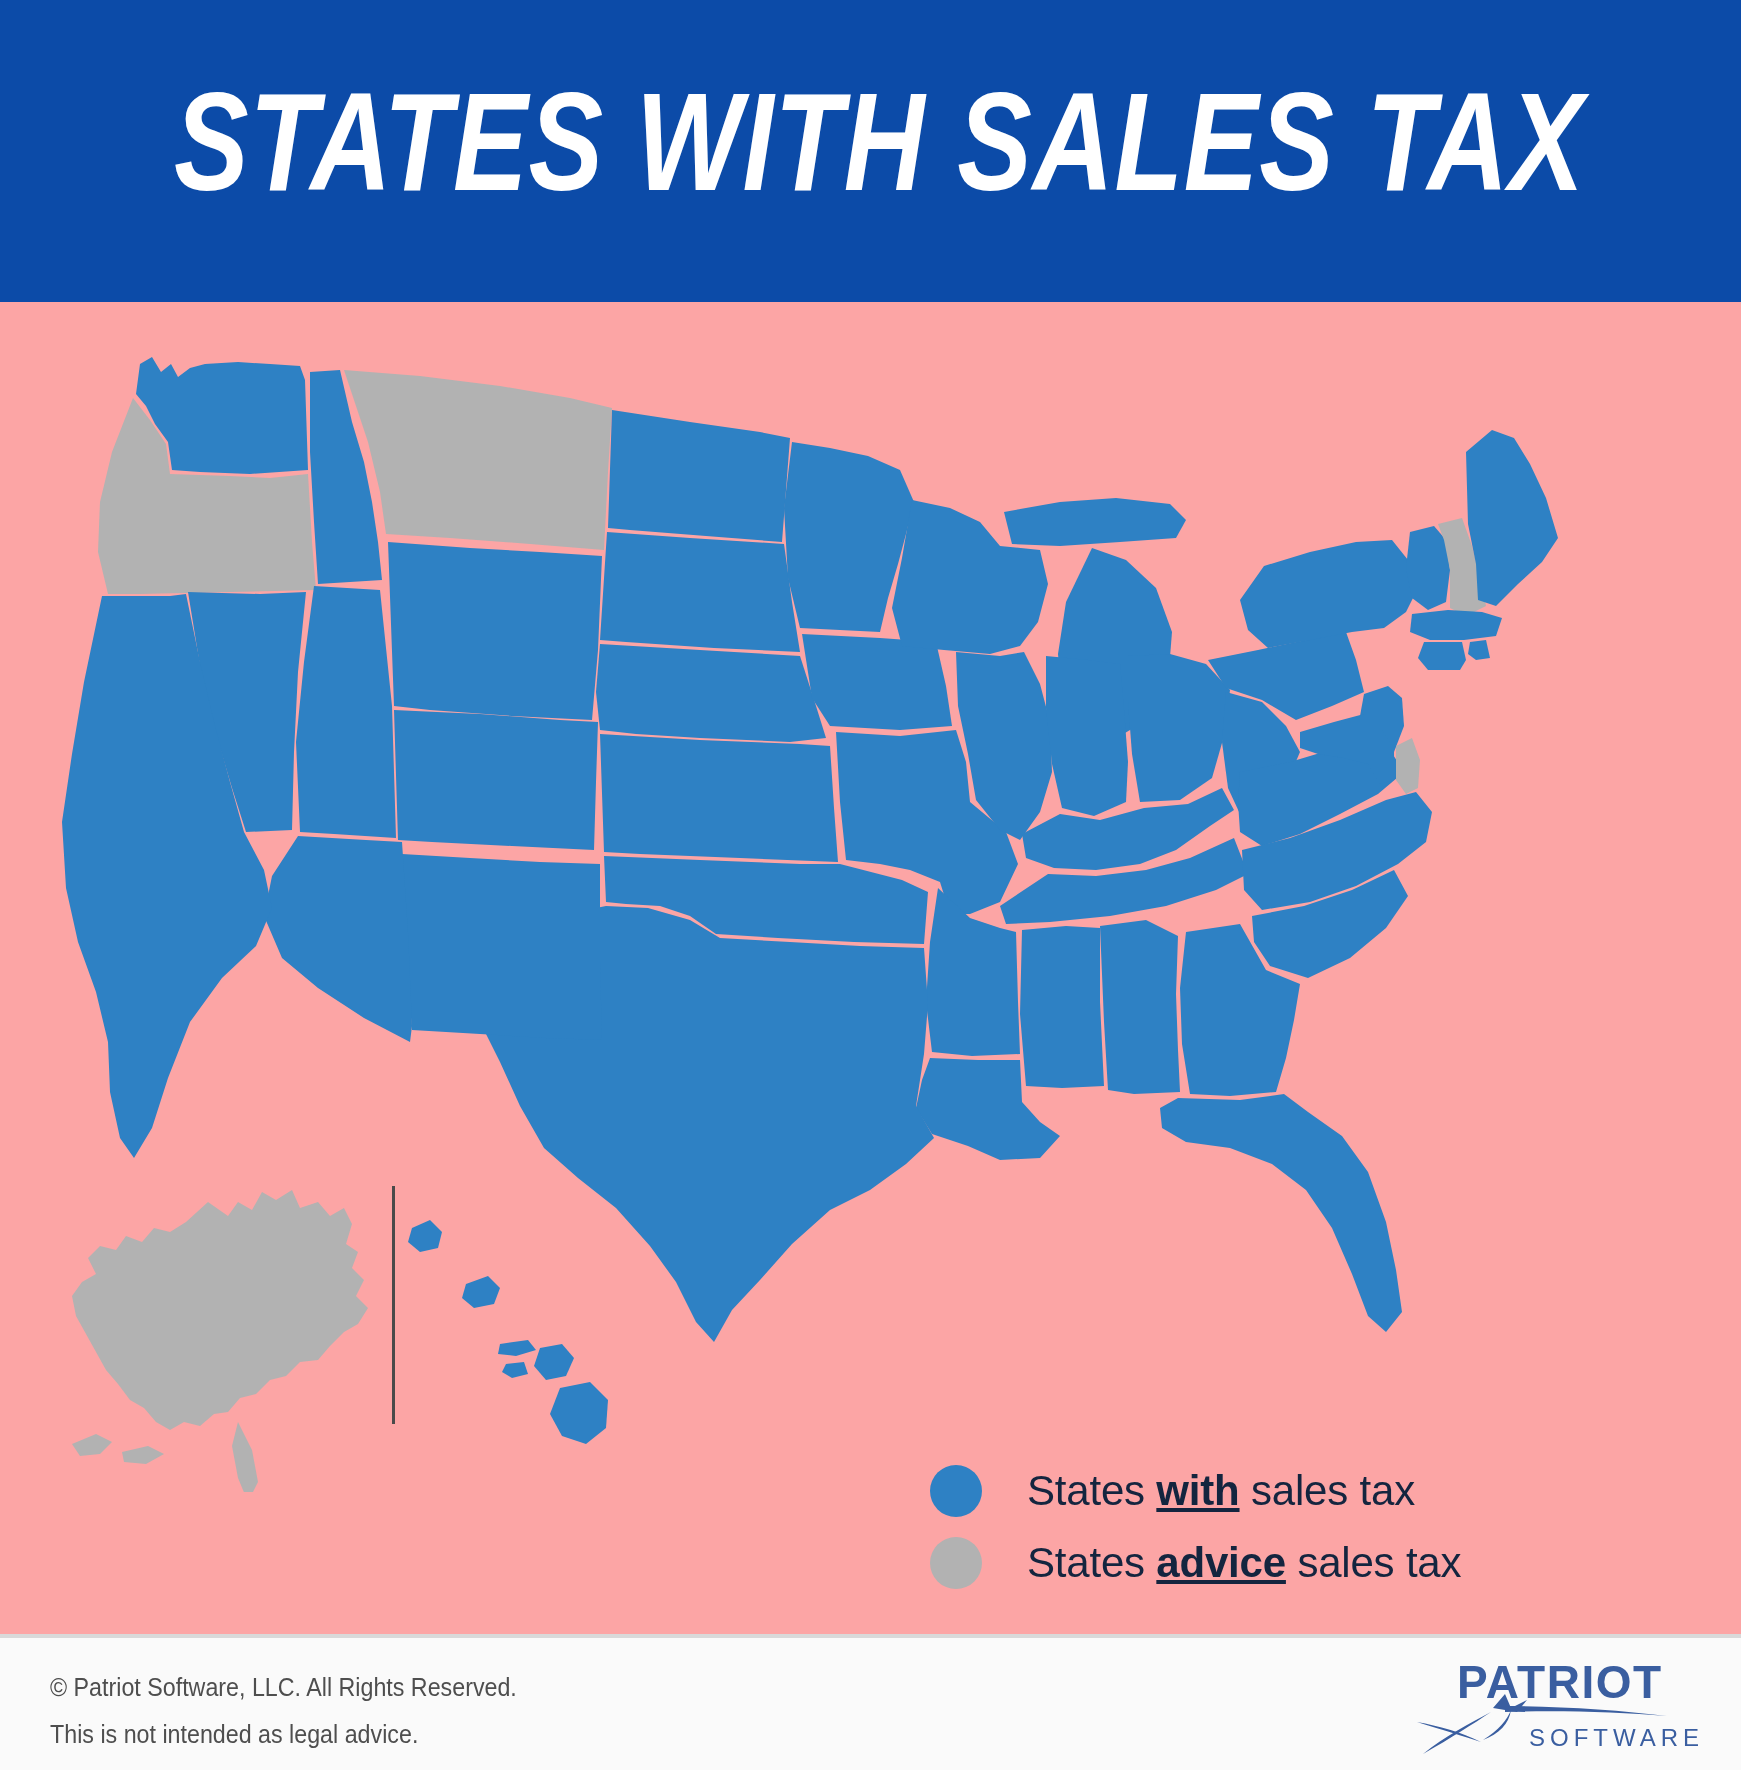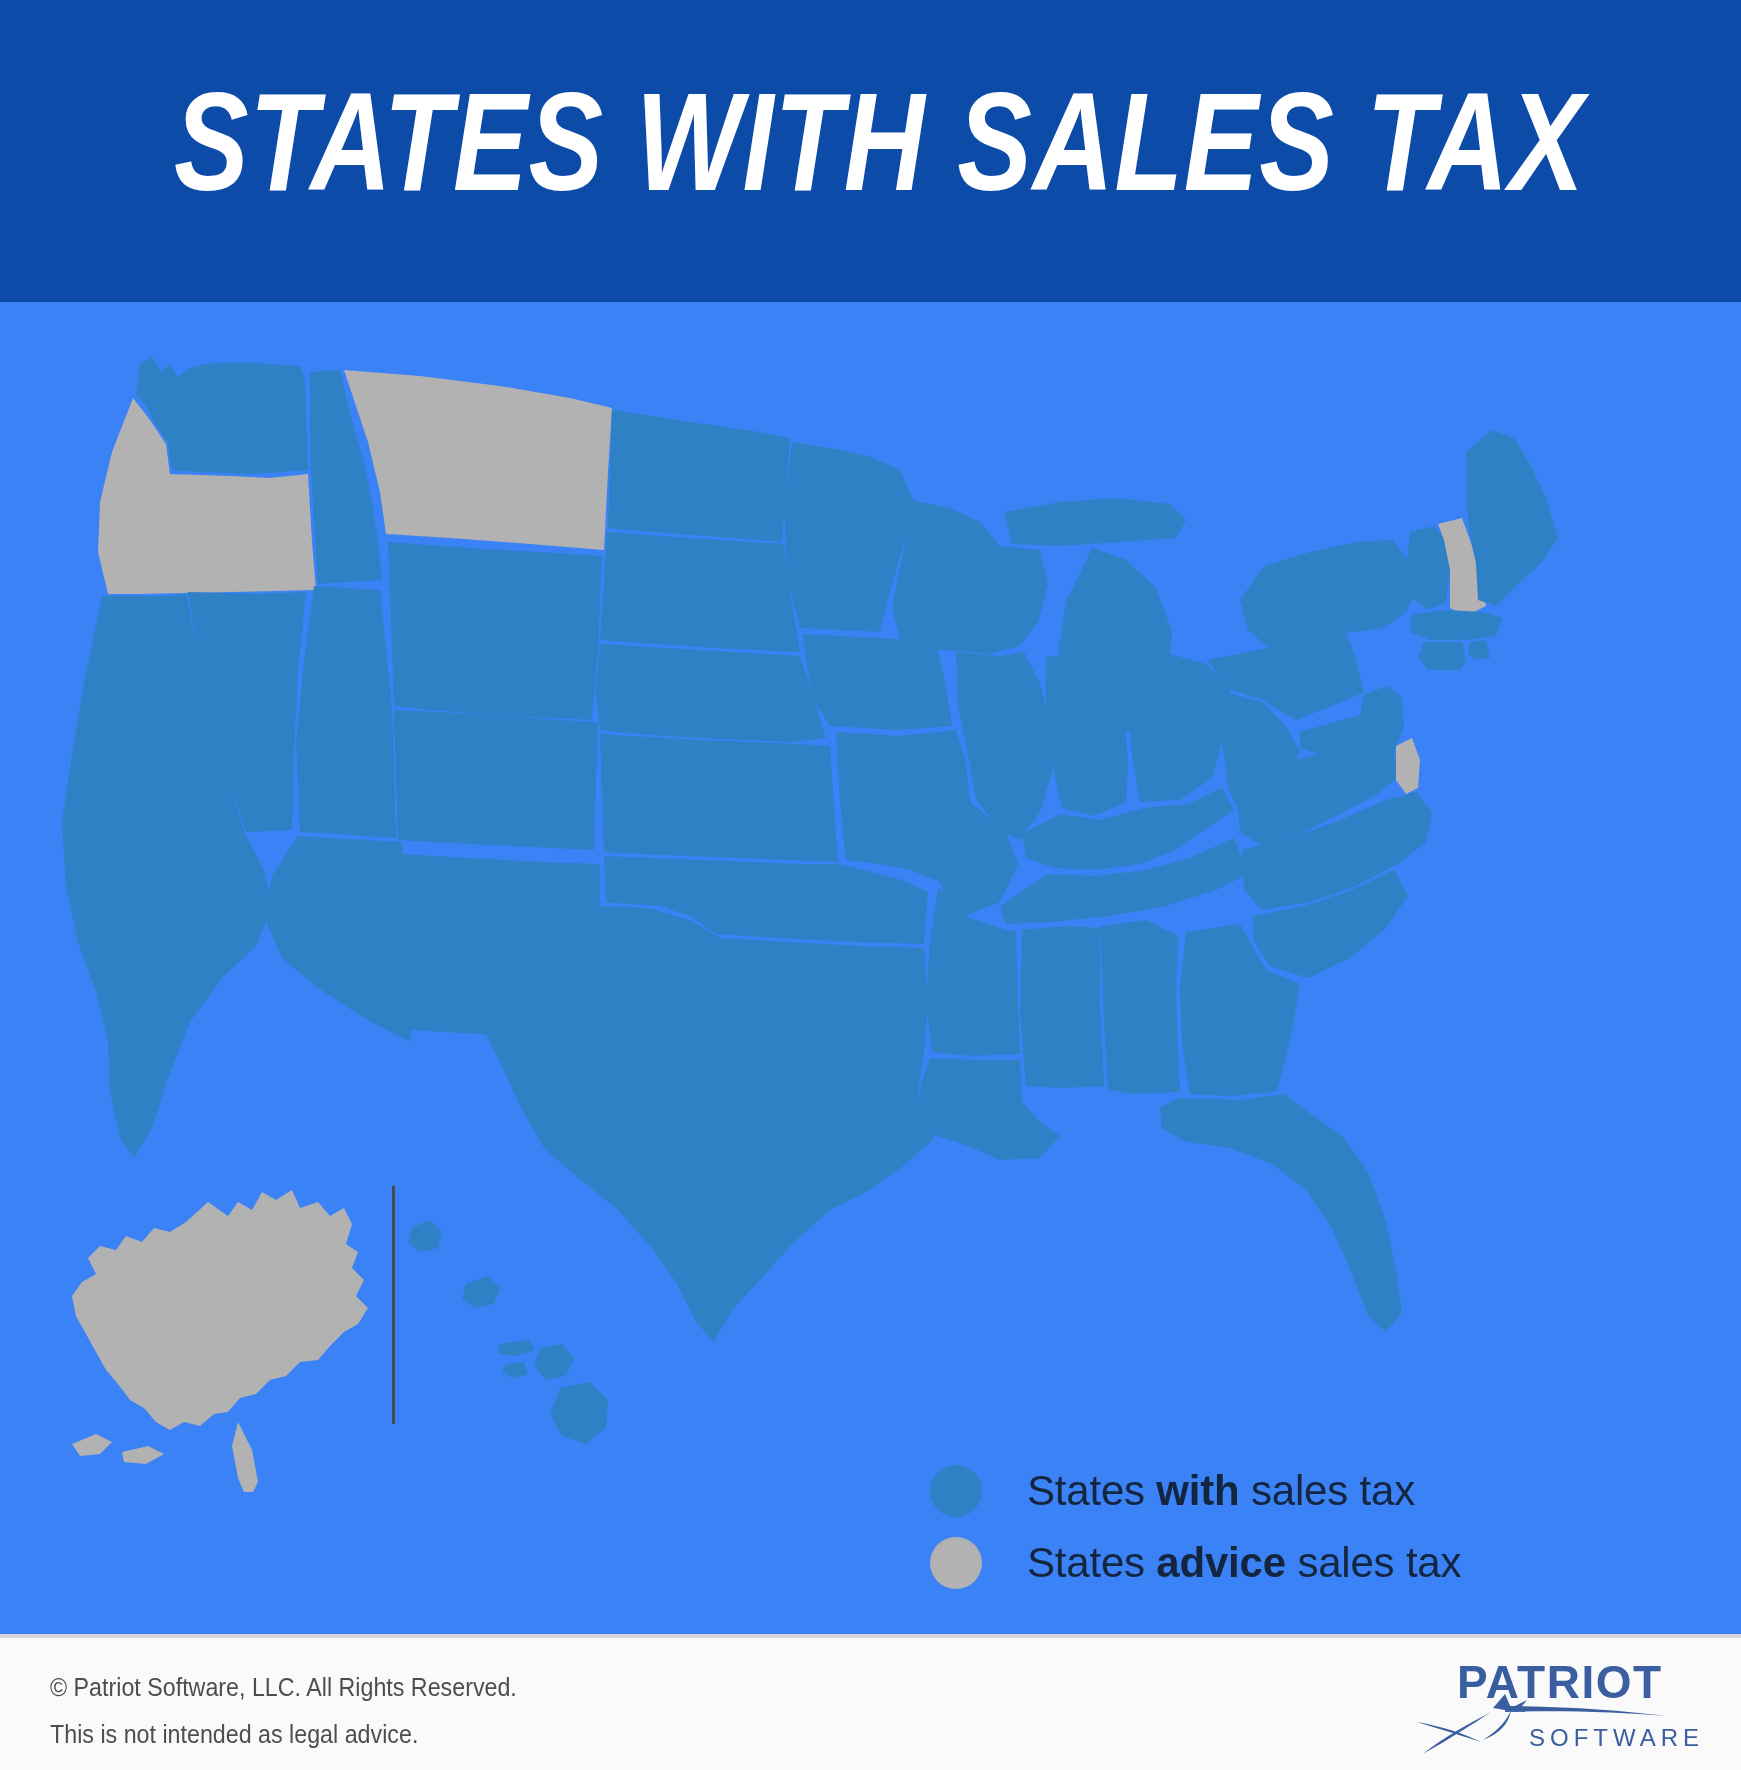--- a/index.html
+++ b/index.html
@@ -7,21 +7,21 @@
   body{
     width:1741px;height:1770px;
     background:#ffffff;
     font-family:"Liberation Sans", sans-serif;
     overflow:hidden;
     position:relative;
   }
   #infographic{
     position:absolute;inset:0;
     width:1741px;height:1770px;
-    background:#3b82f6;
+    background:#fca5a5;
   }
 
   
   .header{
     position:absolute;left:0;top:0;
     width:1741px;height:302px;
     background:#0C4BA8;
     overflow:hidden;
   }
   .header-title{
@@ -76,21 +76,21 @@
   }
   .legend-swatch.with{background:#2E81C4;}
   .legend-swatch.without{background:#B2B2B2;}
   .legend-text{
     font-family:"Liberation Sans", sans-serif;
     font-size:42px;
     color:#14253F;
     white-space:nowrap;
     letter-spacing:-0.2px;
   }
-  .legend-text b{font-weight:700;}
+  .legend-text b{font-weight:700;text-decoration:underline;}
 
   
   .footer-rule{
     position:absolute;left:0;top:1634px;
     width:1741px;height:4px;background:#D9D9D9;
   }
   .footer{
     position:absolute;left:0;top:1638px;
     width:1741px;height:136px;
     background:#FAFAFA;

